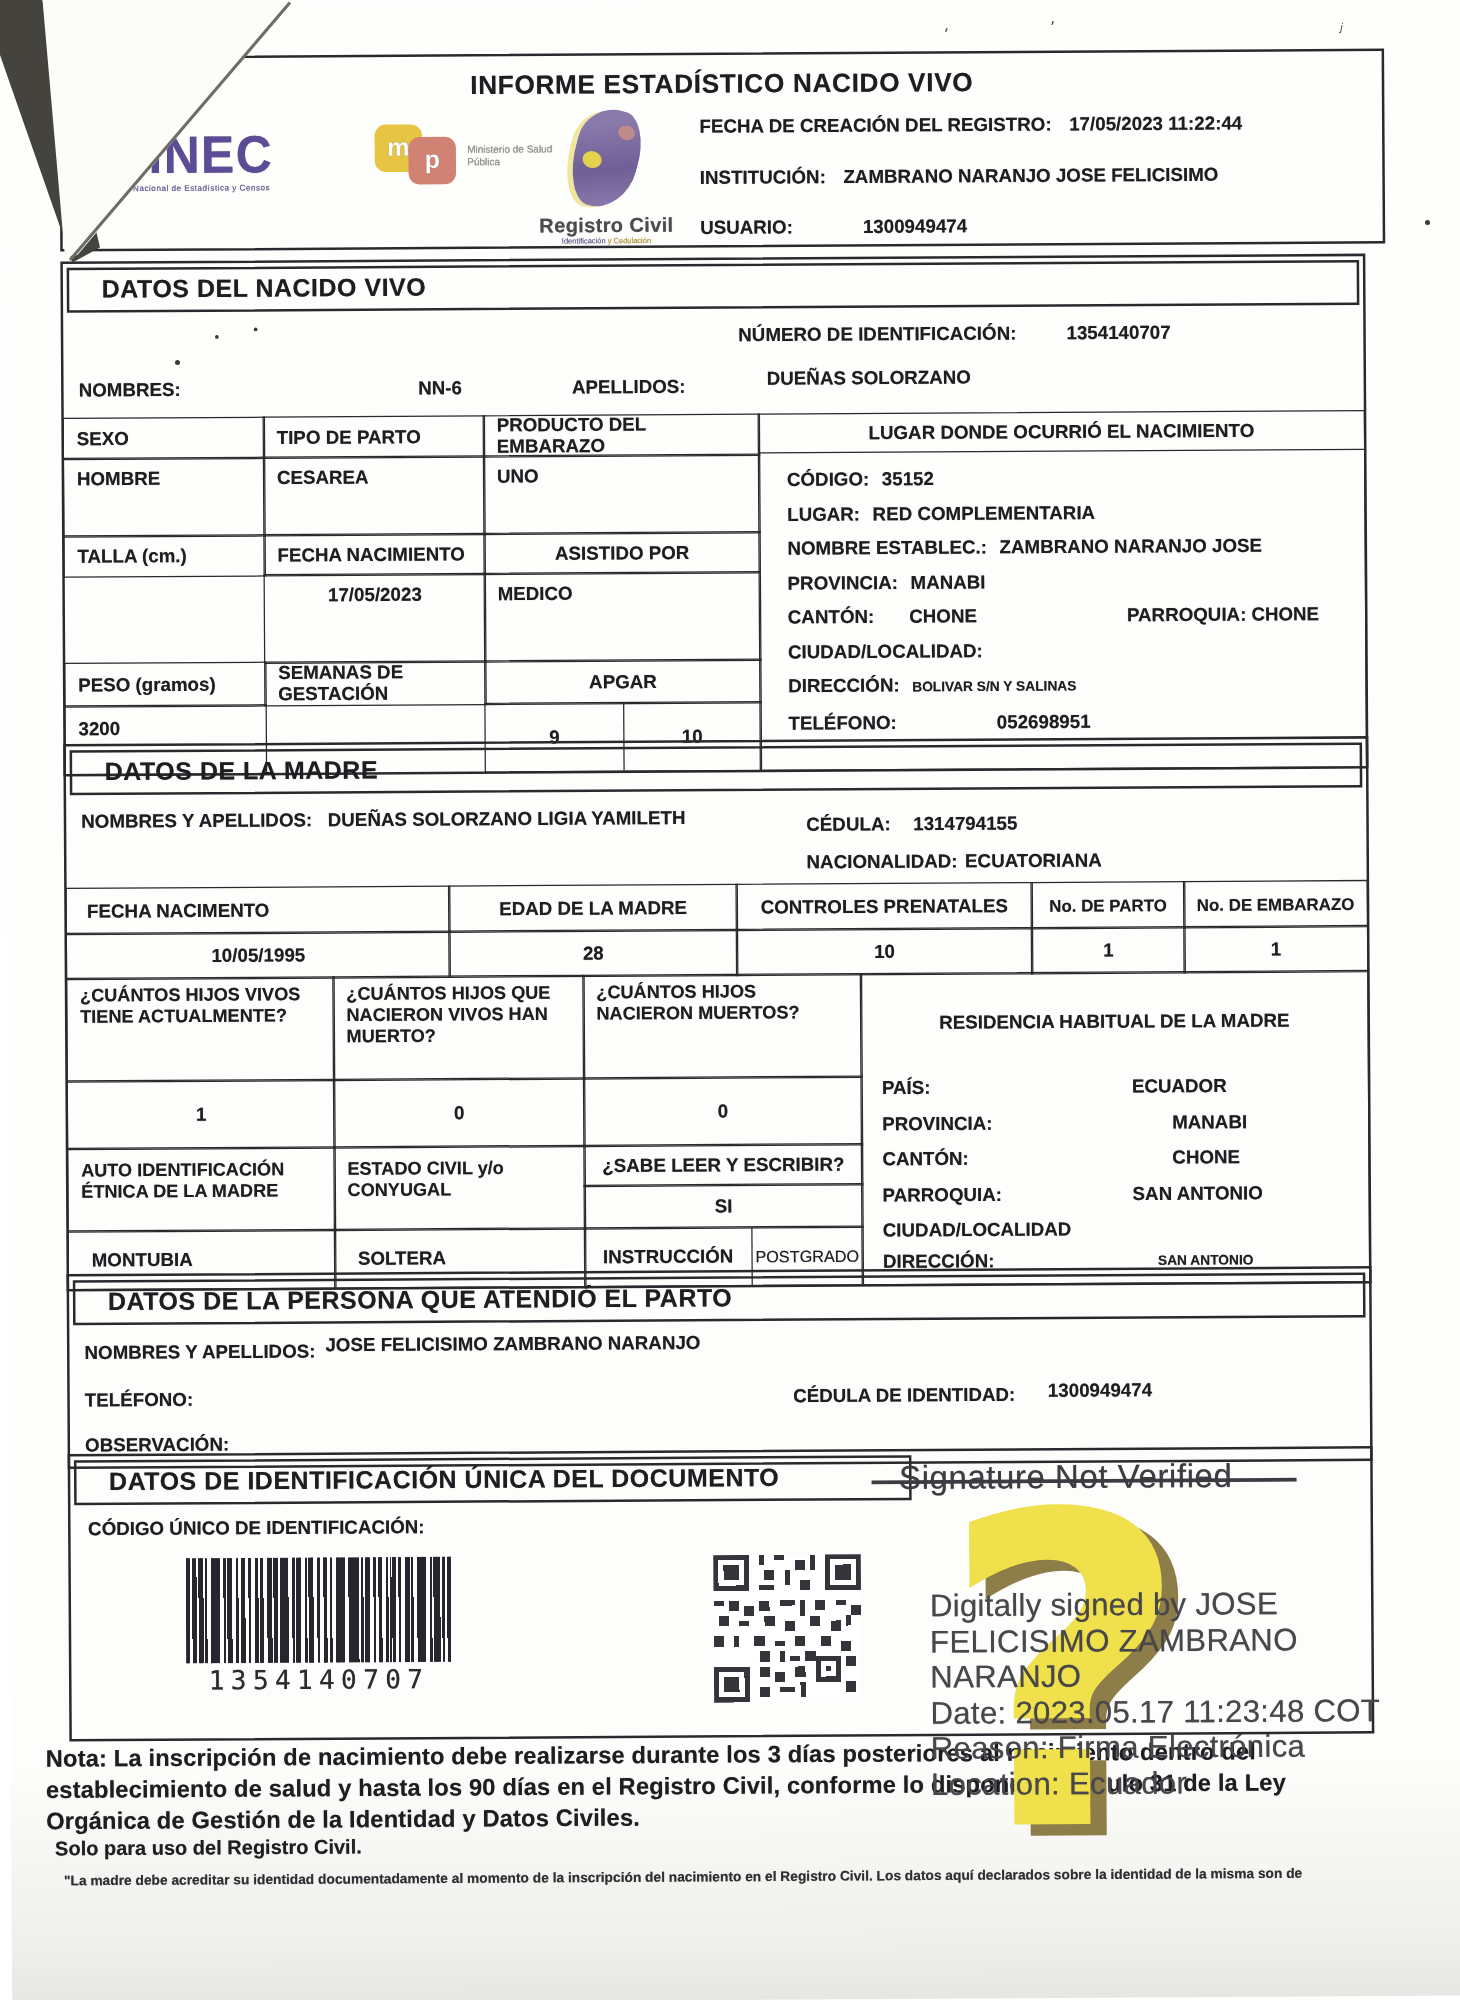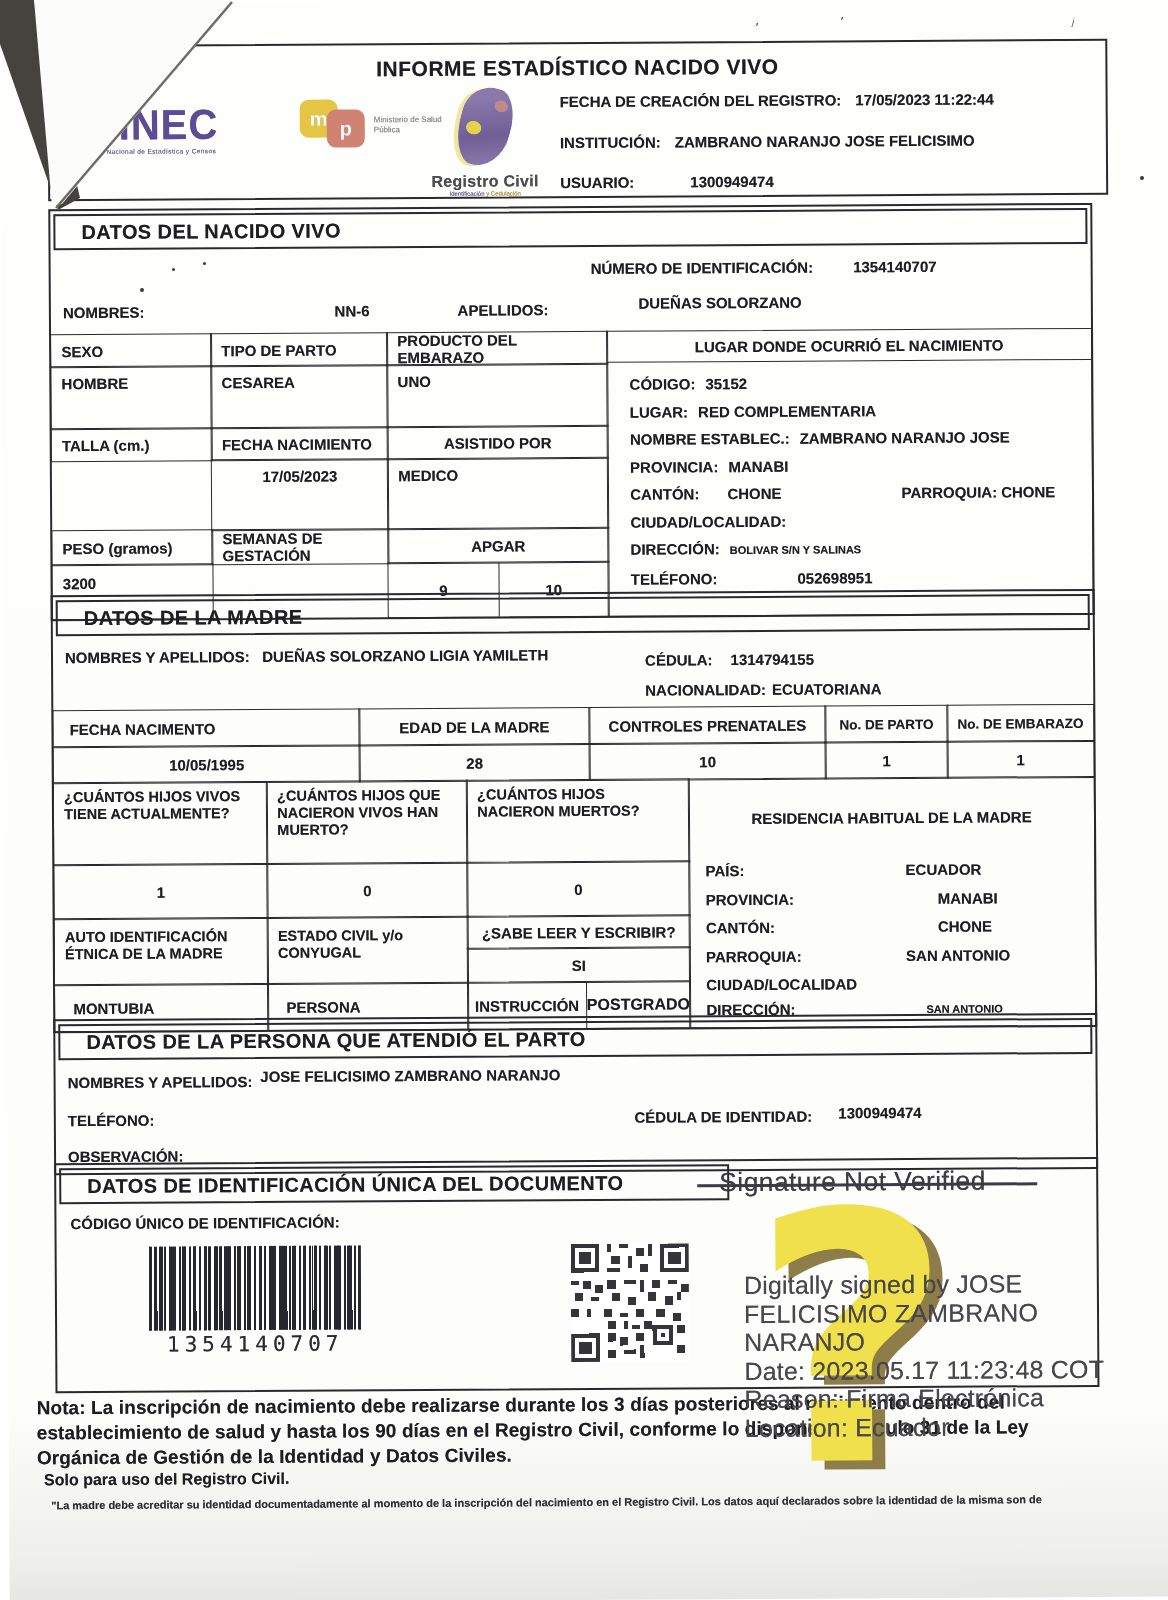--- a/index.html
+++ b/index.html
@@ -94,21 +94,21 @@
   .res-cell{border:1.6px solid #2a2a2e;margin:-.8px;grid-column:4;grid-row:1/6;display:flex;flex-direction:column;}
   .res-hd{height:78px;display:flex;align-items:center;justify-content:center;font-size:15px;font-weight:bold;}
   .res-lines{padding-left:16px;font-size:15px;font-weight:bold;line-height:28.5px;}
   .res-lines .rl{display:flex;}
   .res-lines .rlbl{width:160px;}
   .res-lines .rv{margin-left:40px;}
   .res-lines .rv.sm{font-size:11px;}
   .split3{display:flex;padding:0;align-items:stretch;}
   .split3>div{display:flex;align-items:center;justify-content:center;}
   .split3 .i1{flex:1.5;border-right:1.6px solid #2a2a2e;font-size:15px;font-weight:bold;}
-  .split3 .i2{flex:1;font-size:16px;font-weight:bold;}
+  .split3 .i2{flex:1;font-size:13px;font-weight:normal;}
   
   .att-row{display:flex;align-items:center;padding-left:12px;}
   
   .barcode{
     width:212px;height:84px;
     background:
       repeating-linear-gradient(90deg,#26262e 0 2px,transparent 2px 5px),
       repeating-linear-gradient(90deg,#26262e 0 3px,transparent 3px 11px),
       repeating-linear-gradient(90deg,transparent 0 7px,#26262e 7px 8.5px,transparent 8.5px 13px);
   }
@@ -180,21 +180,21 @@
   <div class="sec" style="top:206px;">
     <div class="secbar">DATOS DEL NACIDO VIVO</div>
     <div class="nb-id">
       <span class="lbl">NÚMERO DE IDENTIFICACIÓN:</span>
       <span class="val">1354140707</span>
     </div>
     <div class="nb-names">
       <span class="lbl">NOMBRES:</span>
       <span class="val" style="margin-left:190px">NN-6</span>
       <span class="lbl" style="margin-left:88px">APELLIDOS:</span>
-      <span class="val" style="margin-left:90px;transform:translateY(-6px)">DUEÑAS SOLORZANO</span>
+      <span class="val" style="margin-left:65px;transform:translateY(-6px)">DUEÑAS SOLORZANO</span>
     </div>
 
     <div class="nb-grid">
       <div class="cell hd" style="grid-row:1;grid-column:1">SEXO</div>
       <div class="cell hd" style="grid-row:1;grid-column:2">TIPO DE PARTO</div>
       <div class="cell hd" style="grid-row:1;grid-column:3">PRODUCTO DEL EMBARAZO</div>
 
       <div class="lugar-cell">
         <div class="lugar-hd">LUGAR DONDE OCURRIÓ EL NACIMIENTO</div>
         <div class="lugar-lines">
@@ -295,21 +295,21 @@
       <div class="cell ctr" style="grid-row:2;grid-column:1">1</div>
       <div class="cell ctr" style="grid-row:2;grid-column:2">0</div>
       <div class="cell ctr" style="grid-row:2;grid-column:3">0</div>
 
       <div class="qcell" style="grid-row:3/5;grid-column:1;padding-top:10px">AUTO IDENTIFICACIÓN ÉTNICA DE LA MADRE</div>
       <div class="qcell" style="grid-row:3/5;grid-column:2;padding-top:10px">ESTADO CIVIL y/o CONYUGAL</div>
       <div class="cell hd ctr" style="grid-row:3;grid-column:3">¿SABE LEER Y ESCRIBIR?</div>
       <div class="cell ctr" style="grid-row:4;grid-column:3">SI</div>
 
       <div class="cell" style="grid-row:5;grid-column:1;padding-left:18px">MONTUBIA</div>
-      <div class="cell" style="grid-row:5;grid-column:2;padding-left:18px">PERSONA</div>
+      <div class="cell" style="grid-row:5;grid-column:2;padding-left:18px">SOLTERA</div>
       <div class="cell ctr split3" style="grid-row:5;grid-column:3;padding:0">
         <div class="i1">INSTRUCCIÓN</div>
         <div class="i2">POSTGRADO</div>
       </div>
     </div>
   </div>
 
   <div class="sec" style="top:1016px;">
     <div class="secbar">DATOS DE LA PERSONA QUE ATENDIÓ EL PARTO</div>
     <div class="att-row" style="height:38px">

